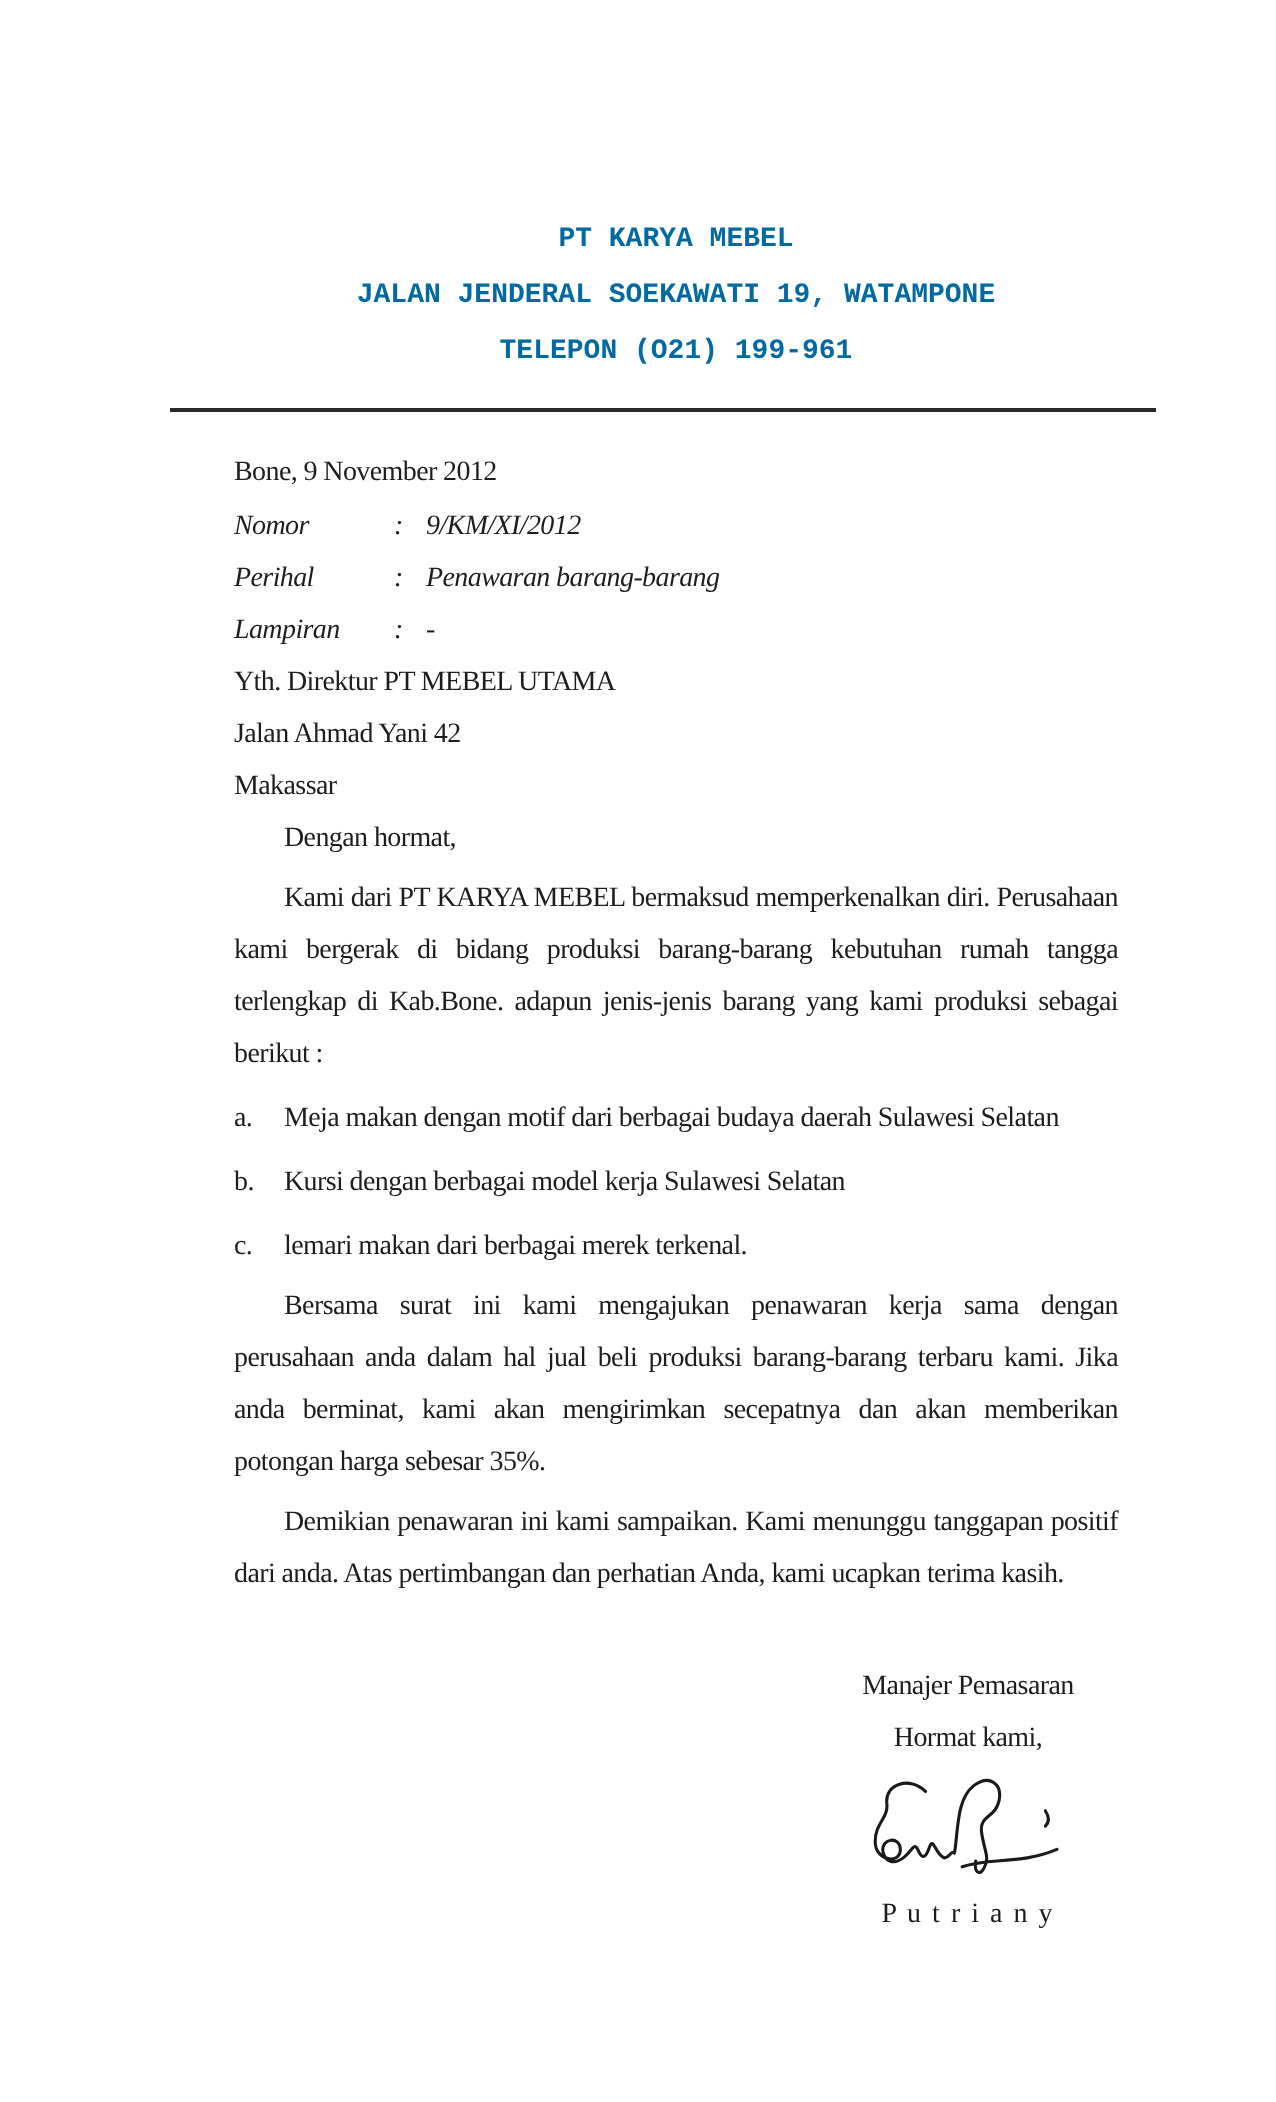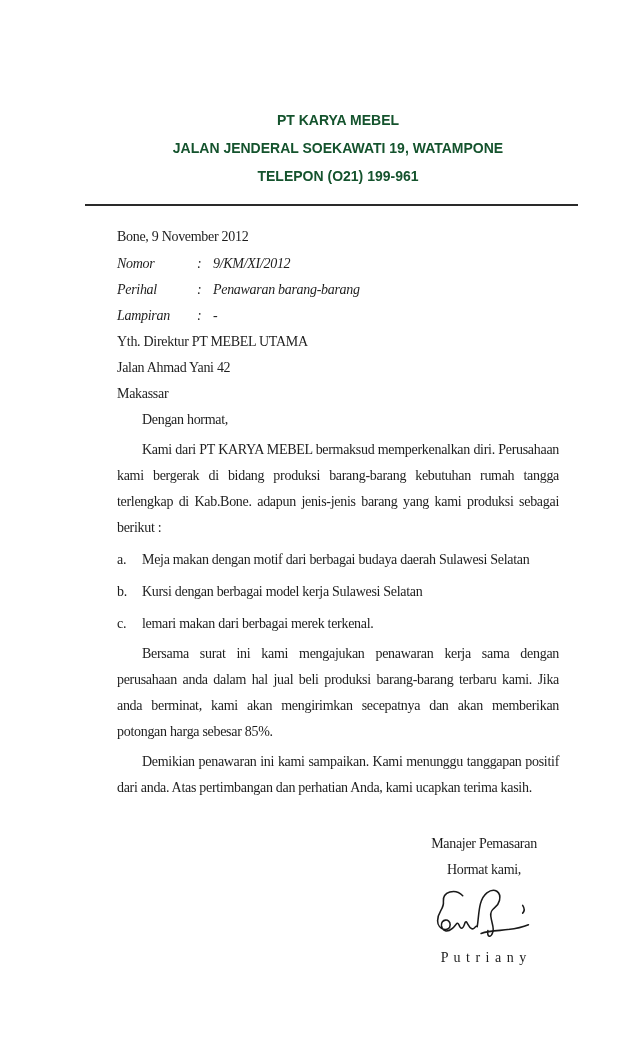--- a/index.html
+++ b/index.html
@@ -10,25 +10,25 @@
     background: #ffffff;
     color: #1d1d1d;
     font-family: "Liberation Serif", serif;
     overflow: hidden;
     margin: 0 auto;
   }
   .letterhead {
     margin: 0 79px 0 117px;
     padding-top: 106px;
     text-align: center;
-    font-family: Liberation Sans, sans-serif;
+    font-family: Liberation Mono, monospace;
     font-weight: bold;
     font-size: 14px;
     line-height: 28px;
-    color: #14532d;
+    color: #0369a1;
     letter-spacing: 0px;
   }
   .rule {
     position: absolute;
     left: 85px;
     top: 204px;
     width: 493px;
     height: 2px;
     background: #2a2a2a;
   }
@@ -116,21 +116,21 @@
       <div class="list-item">
         <span class="list-marker">b.</span>
         <span class="list-text">Kursi dengan berbagai model kerja Sulawesi Selatan</span>
       </div>
       <div class="list-item">
         <span class="list-marker">c.</span>
         <span class="list-text">lemari makan dari berbagai merek terkenal.</span>
       </div>
     </div>
 
-    <p class="para">Bersama surat ini kami mengajukan penawaran kerja sama dengan perusahaan anda dalam hal jual beli produksi barang-barang terbaru kami. Jika anda berminat, kami akan mengirimkan secepatnya dan akan memberikan potongan harga sebesar 85%.</p>
+    <p class="para">Bersama surat ini kami mengajukan penawaran kerja sama dengan perusahaan anda dalam hal jual beli produksi barang-barang terbaru kami. Jika anda berminat, kami akan mengirimkan secepatnya dan akan memberikan potongan harga sebesar 35%.</p>
 
     <p class="para">Demikian penawaran ini kami sampaikan. Kami menunggu tanggapan positif dari anda. Atas pertimbangan dan perhatian Anda, kami ucapkan terima kasih.</p>
 
     <div class="sign-block">
       <div>Manajer Pemasaran</div>
       <div>Hormat kami,</div>
       <svg class="signature-svg" width="108" height="58" viewBox="0 0 110 60" fill="none" xmlns="http://www.w3.org/2000/svg">
         <path d="M33,9
                  C25,1 12,5 13,15
                  C14,23 7,25 7,35

